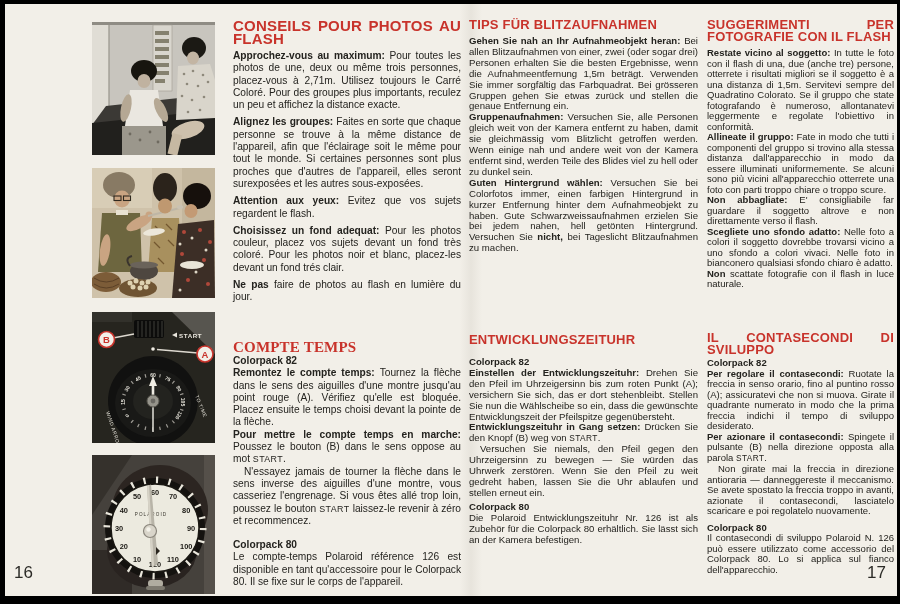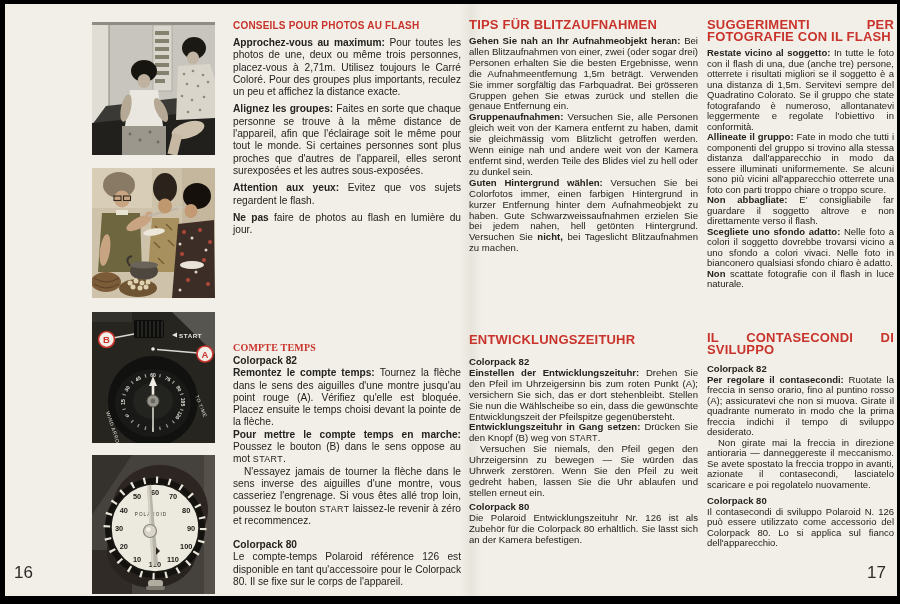--- a/index.html
+++ b/index.html
@@ -5,21 +5,21 @@
   html,body{margin:0;padding:0;}
   body{width:900px;height:604px;background:#000;position:relative;overflow:hidden;
        font-family:"Liberation Sans", sans-serif;}
   #paper{position:absolute;left:5px;top:4px;right:3px;bottom:8px;background:#f2efe8;}
   .gutter{position:absolute;left:455px;top:0;width:22px;height:100%;
           background:linear-gradient(to right, rgba(0,0,0,0), rgba(60,50,30,.06), rgba(0,0,0,0));}
   .col{position:absolute;text-align:justify;color:#24231f;}
   .fr{left:228px;width:228px;font-size:10.2px;line-height:12.3px;}
   .de{left:464px;width:229px;font-size:9.6px;line-height:10.9px;}
   .it{left:702px;width:187px;font-size:9.5px;line-height:10.5px;}
-  h3.red{color:#c8332b;font-size:10px;line-height:13px;margin:0 0 5px 0;letter-spacing:.2px;}
+  h3.red{color:#c8332b;font-size:15px;line-height:13px;margin:0 0 5px 0;letter-spacing:.2px;}
   .de h3.red,.it h3.red{font-size:13px;line-height:12px;}
   .sub{font-weight:bold;margin:0;}
   .para{margin:0;}
   .gap{margin-bottom:5px;}
   .indent{text-indent:11px;}
   .sub80{margin-top:12px;}
   .de .sub80{margin-top:3px;}
   .it .sub80{margin-top:6px;}
   .b{font-weight:bold;}
   .sc{font-size:87%;letter-spacing:.4px;}
@@ -262,20 +262,21 @@
       <rect x="56" y="125" width="15" height="7" rx="3" fill="#b0aca0"></rect>
       <rect x="54" y="131" width="19" height="4" rx="2" fill="#7e7a70"></rect>
     </g>
   </svg>
 
   <div class="col fr" style="top:15px;">
     <h3 class="red">CONSEILS POUR PHOTOS AU FLASH</h3>
     <p class="para gap"><span class="b ">Approchez-vous au maximum: </span><span class="">Pour toutes les photos de une, deux ou même trois personnes, placez-vous à 2,71m. Utilisez toujours le Carré Coloré. Pour des groupes plus importants, reculez un peu et affichez la distance exacte.</span></p>
     <p class="para gap"><span class="b ">Alignez les groupes: </span><span class="">Faites en sorte que chaque personne se trouve à la même distance de l'appareil, afin que l'éclairage soit le même pour tout le monde. Si certaines personnes sont plus proches que d'autres de l'appareil, elles seront surexposées et les autres sous-exposées.</span></p>
     <p class="para gap"><span class="b ">Attention aux yeux: </span><span class="">Evitez que vos sujets regardent le flash.</span></p>
+    <p class="para gap"><span class="b ">Choisissez un fond adequat: </span><span class="">Pour les photos couleur, placez vos sujets devant un fond très coloré. Pour les photos noir et blanc, placez-les devant un fond trés clair.</span></p>
     <p class="para"><span class="b ">Ne pas </span><span class="">faire de photos au flash en lumière du jour.</span></p>
   </div>
   <div class="col fr" style="top:337px;">
     <h3 class="red" style="margin-bottom:1px;font-family:Liberation Serif, serif;">COMPTE TEMPS</h3>
     <div class="sub">Colorpack 82</div>
     <p class="para"><span class="b ">Remontez le compte temps: </span><span class="">Tournez la flèche dans le sens des aiguilles d'une montre jusqu'au point rouge (A). Vérifiez qu'elle est bloquée. Placez ensuite le temps choisi devant la pointe de la flèche.</span></p>
     <p class="para"><span class="b ">Pour mettre le compte temps en marche: </span><span class="">Poussez le bouton (B) dans le sens oppose au mot </span><span class="sc">START</span><span class="">.</span></p>
     <p class="para indent"><span class="">N'essayez jamais de tourner la flèche dans le sens inverse des aiguilles d'une montre, vous casseriez l'engrenage. Si vous êtes allé trop loin, poussez le bouton </span><span class="sc">START</span><span class=""> laissez-le revenir à zéro et recommencez.</span></p>
     <div class="sub sub80">Colorpack 80</div>
     <p class="para"><span class="">Le compte-temps Polaroid référence 126 est disponible en tant qu'accessoire pour le Colorpack 80. Il se fixe sur le corps de l'appareil.</span></p>
@@ -299,23 +300,24 @@
 
   <div class="col it" style="top:15px;">
     <h3 class="red">SUGGERIMENTI PER FOTOGRAFIE CON IL FLASH</h3>
     <p class="para"><span class="b ">Restate vicino al soggetto: </span><span class="">In tutte le foto con il flash di una, due (anche tre) persone, otterrete i risultati migliori se il soggetto è a una distanza di 1,5m. Servitevi sempre del Quadratino Colorato. Se il gruppo che state fotografando è numeroso, allontanatevi leggermente e regolate l'obiettivo in conformità.</span></p>
     <p class="para"><span class="b ">Allineate il gruppo: </span><span class="">Fate in modo che tutti i componenti del gruppo si trovino alla stessa distanza dall'apparecchio in modo da essere illuminati uniformemente. Se alcuni sono più vicini all'apparecchio otterrete una foto con parti troppo chiare o troppo scure.</span></p>
     <p class="para"><span class="b ">Non abbagliate: </span><span class="">E' consigliabile far guardare il soggetto altrove e non direttamente verso il flash.</span></p>
     <p class="para"><span class="b ">Scegliete uno sfondo adatto: </span><span class="">Nelle foto a colori il soggetto dovrebbe trovarsi vicino a uno sfondo a colori vivaci. Nelle foto in bianconero qualsiasi sfondo chiaro è adatto.</span></p>
     <p class="para"><span class="b ">Non </span><span class="">scattate fotografie con il flash in luce naturale.</span></p>
   </div>
   <div class="col it" style="top:328px;">
-    <h3 class="red" style="margin-bottom:8px;">IL CONTASECONDI DI SVILUPPO</h3>
+    <h3 class="red" style="margin-bottom:2px;">IL CONTASECONDI DI SVILUPPO</h3>
     <div class="sub">Colorpack 82</div>
     <p class="para"><span class="b ">Per regolare il contasecondi: </span><span class="">Ruotate la freccia in senso orario, fino al puntino rosso (A); assicuratevi che non si muova. Girate il quadrante numerato in modo che la prima freccia indichi il tempo di sviluppo desiderato.</span></p>
+    <p class="para"><span class="b ">Per azionare il contasecondi: </span><span class="">Spingete il pulsante (B) nella direzione opposta alla parola </span><span class="sc">START</span><span class="">.</span></p>
     <p class="para indent"><span class="">Non girate mai la freccia in direzione antioraria — danneggereste il meccanismo. Se avete spostato la freccia troppo in avanti, azionate il contasecondi, lasciatelo scaricare e poi regolatelo nuovamente.</span></p>
     <div class="sub sub80">Colorpack 80</div>
     <p class="para"><span class="">Il contasecondi di sviluppo Polaroid N. 126 può essere utilizzato come accessorio del Colorpack 80. Lo si applica sul fianco dell'apparecchio.</span></p>
   </div>
 
   <div id="pn-left" class="pagenum">16</div>
   <div id="pn-right" class="pagenum">17</div>
 </div>
 
 </body></html>

